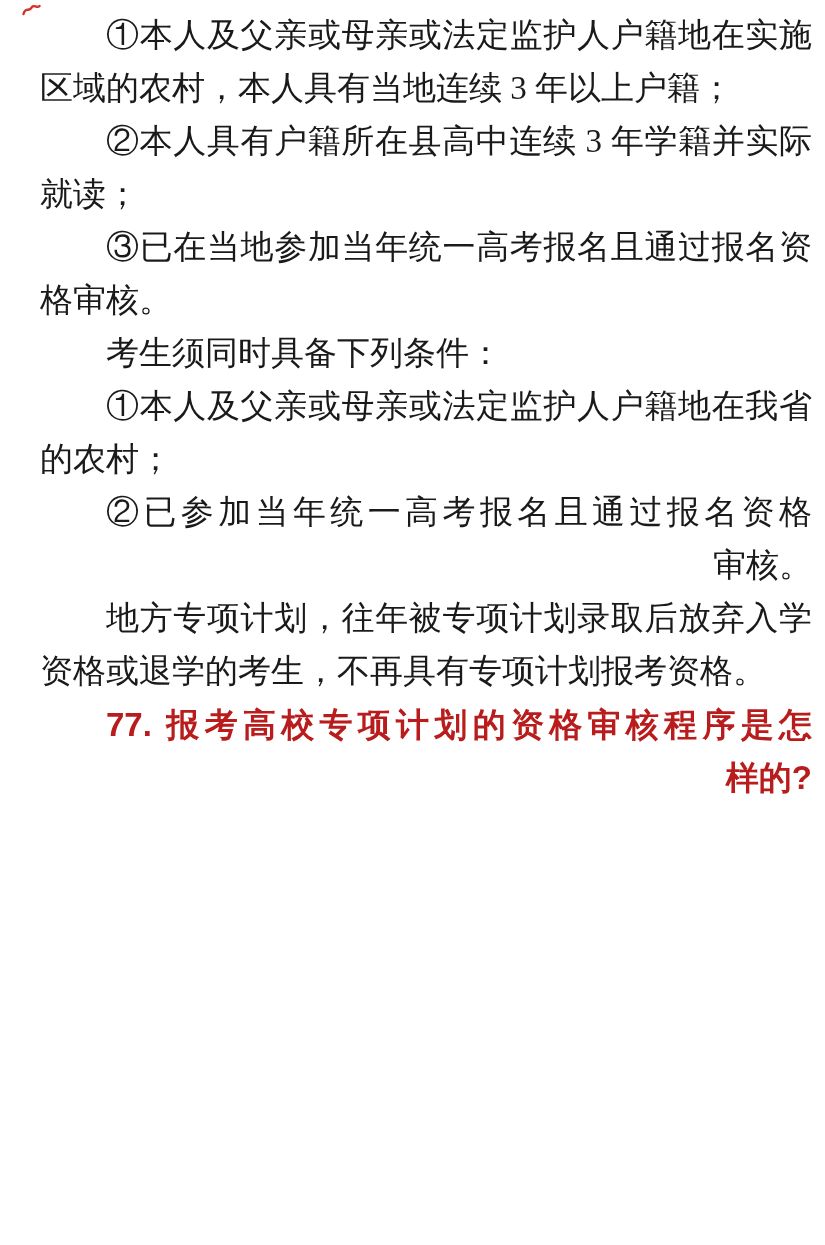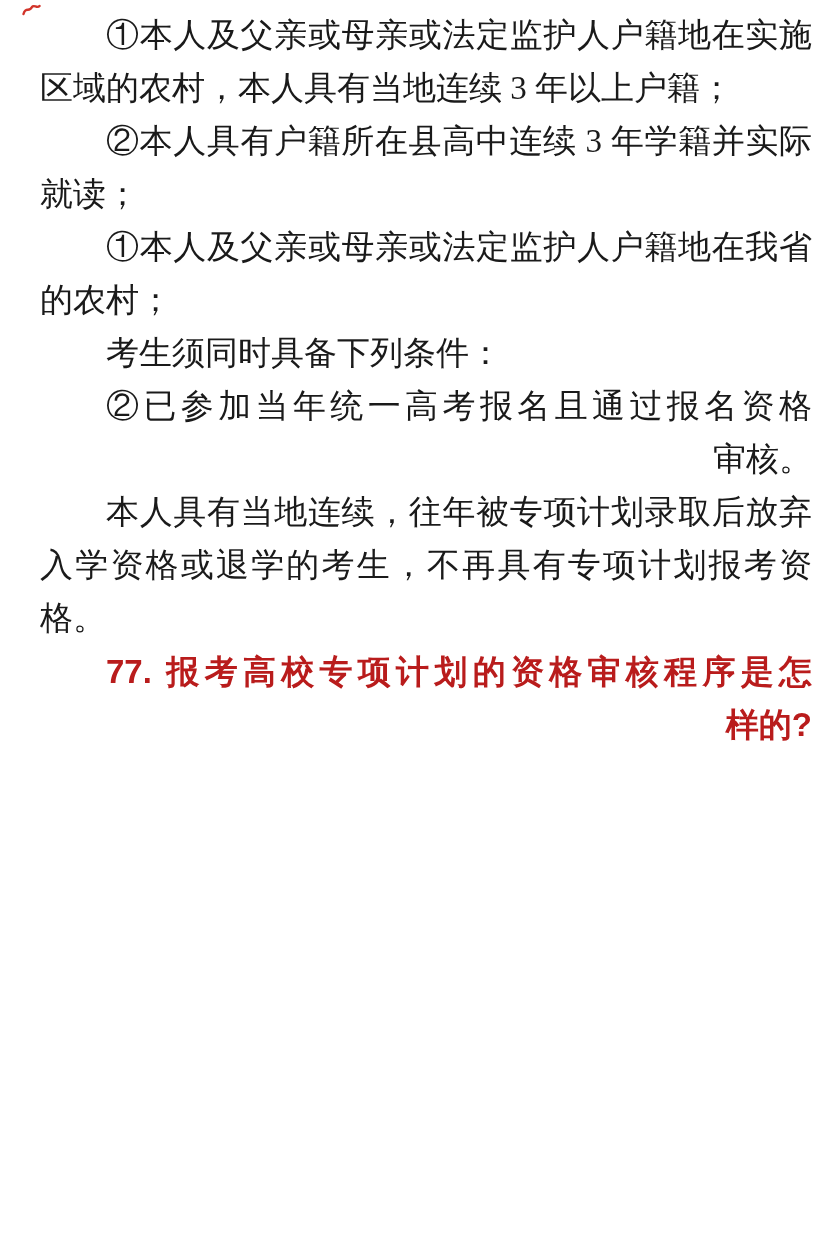--- a/index.html
+++ b/index.html
@@ -54,32 +54,33 @@
 <div class="page">
 
   <svg class="red-mark" viewBox="0 0 19 14" xmlns="http://www.w3.org/2000/svg">
     <path d="M1.5 11 C4 3, 7 10, 10 4 C12 1, 15 6, 17.5 3" fill="none" stroke="#d2342a" stroke-width="2.4" stroke-linecap="round"></path>
   </svg>
 
   <p class="para">①本人及父亲或母亲或法定监护人户籍地在实施区域的农村，本人具有当地连续 3 年以上户籍；</p>
 
   <p class="para">②本人具有户籍所在县高中连续 3 年学籍并实际就读；</p>
 
+  <p class="para">③已在当地参加当年统一高考报名且通过报名资格审核。</p>
 
 
+  <p class="para">考生须同时具备下列条件：</p>
+
   <p class="para">①本人及父亲或母亲或法定监护人户籍地在我省的农村；</p>
-
-  <p class="para">考生须同时具备下列条件：</p>
 
   <div>
     <div class="stretch-line">②已参加当年统一高考报名且通过报名资格</div>
     <div class="cont-line">审核。</div>
   </div>
 
-  <p class="para">本人具有当地连续，往年被专项计划录取后放弃入学资格或退学的考生，不再具有专项计划报考资格。</p>
+  <p class="para">地方专项计划，往年被专项计划录取后放弃入学资格或退学的考生，不再具有专项计划报考资格。</p>
 
   <div class="question-heading">
     <div class="stretch-line">77. 报考高校专项计划的资格审核程序是怎</div>
     <div class="cont-line">样的?</div>
   </div>
 
 
 </div>
 
 </body></html>

